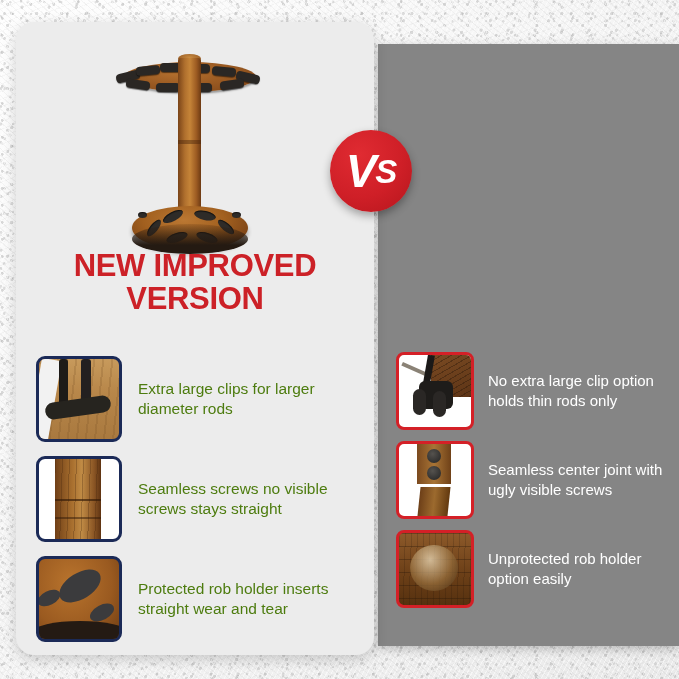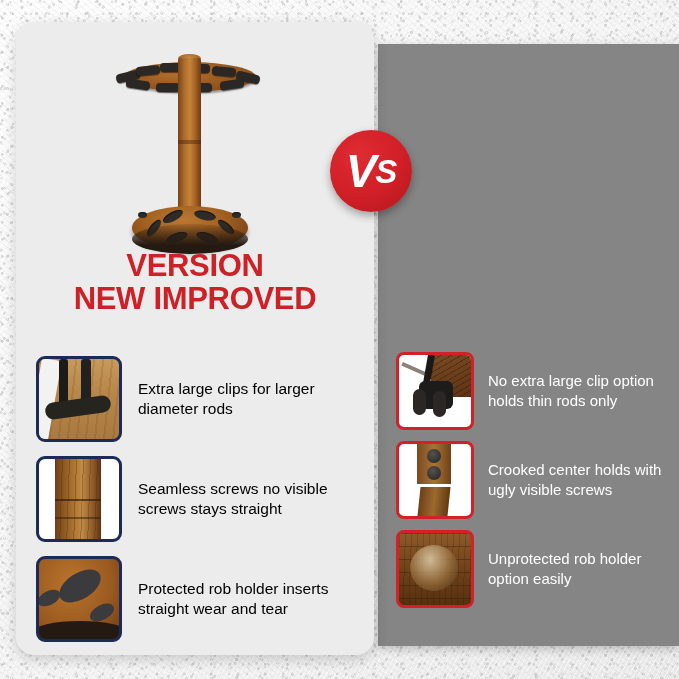--- a/index.html
+++ b/index.html
@@ -126,21 +126,21 @@
   .features-right .frow{margin-bottom:11px;}
 
   .thumb{
     flex:0 0 auto;width:80px;height:80px;border-radius:9px;overflow:hidden;position:relative;
     background:#fff;
   }
   .thumb-l{border:3px solid #1b2a57;}
   .thumb-r{width:72px;height:72px;border:3px solid #d42027;border-radius:8px;}
 
   .ftext{
-    margin-left:16px;color:#000000;font-size:15.5px;line-height:1.32;
+    margin-left:16px;color:#4d7c0f;font-size:15.5px;line-height:1.32;
   }
   .features-right .ftext{color:#ffffff;font-size:15px;line-height:1.34;margin-left:14px;}
 
   
   .t1l{background:
       linear-gradient(180deg,#c79a5c 0%,#b8874a 40%,#a9793f 100%);}
   .t1l .wood{position:absolute;inset:0;background:
       repeating-linear-gradient(96deg, rgba(120,80,36,.22) 0 2px, transparent 2px 9px);}
   .t1l .clipbar{position:absolute;left:6px;top:40px;width:66px;height:17px;
       background:#26241f;border-radius:9px;transform:rotate(-8deg);}
@@ -230,22 +230,22 @@
       <div class="hl-slot" style="left:84px;top:17px;width:20px;height:8px;transform:rotate(40deg);"></div>
       <div class="hl-slot" style="left:34px;top:27px;width:22px;height:9px;transform:rotate(-18deg);"></div>
       <div class="hl-slot" style="left:64px;top:27px;width:22px;height:9px;transform:rotate(18deg);"></div>
       <div class="hl-slot" style="left:6px;top:6px;width:9px;height:6px;"></div>
       <div class="hl-slot" style="left:100px;top:6px;width:9px;height:6px;"></div>
     </div>
     <div class="hl-base-rim"></div>
   </div>
 
   <div class="title-left">
+    <div>NEW IMPROVED</div>
     <div>VERSION</div>
-    <div>NEW IMPROVED</div>
   </div>
 
   <div class="features-left">
     <div class="frow">
       <div class="thumb thumb-l t1l">
         <div class="wood"></div>
           <div class="whitecnr"></div>
         <div class="rodA"></div>
           <div class="rodB"></div>
           <div class="clipbar"></div>
@@ -286,21 +286,21 @@
       </div>
       <div class="ftext">No extra large clip option holds thin rods only</div>
     </div>
     <div class="frow">
       <div class="thumb thumb-r t2r">
         <div class="blockT"></div>
           <div class="blockB"></div>
         <div class="screw1"></div>
           <div class="screw2"></div>
       </div>
-      <div class="ftext">Crooked center holds with ugly visible screws</div>
+      <div class="ftext">Seamless center joint with ugly visible screws</div>
     </div>
     <div class="frow">
       <div class="thumb thumb-r t3r">
         <div class="planks"></div>
           <div class="hole2"></div>
       </div>
       <div class="ftext">Unprotected rob holder option easily</div>
     </div>
   </div>
 

